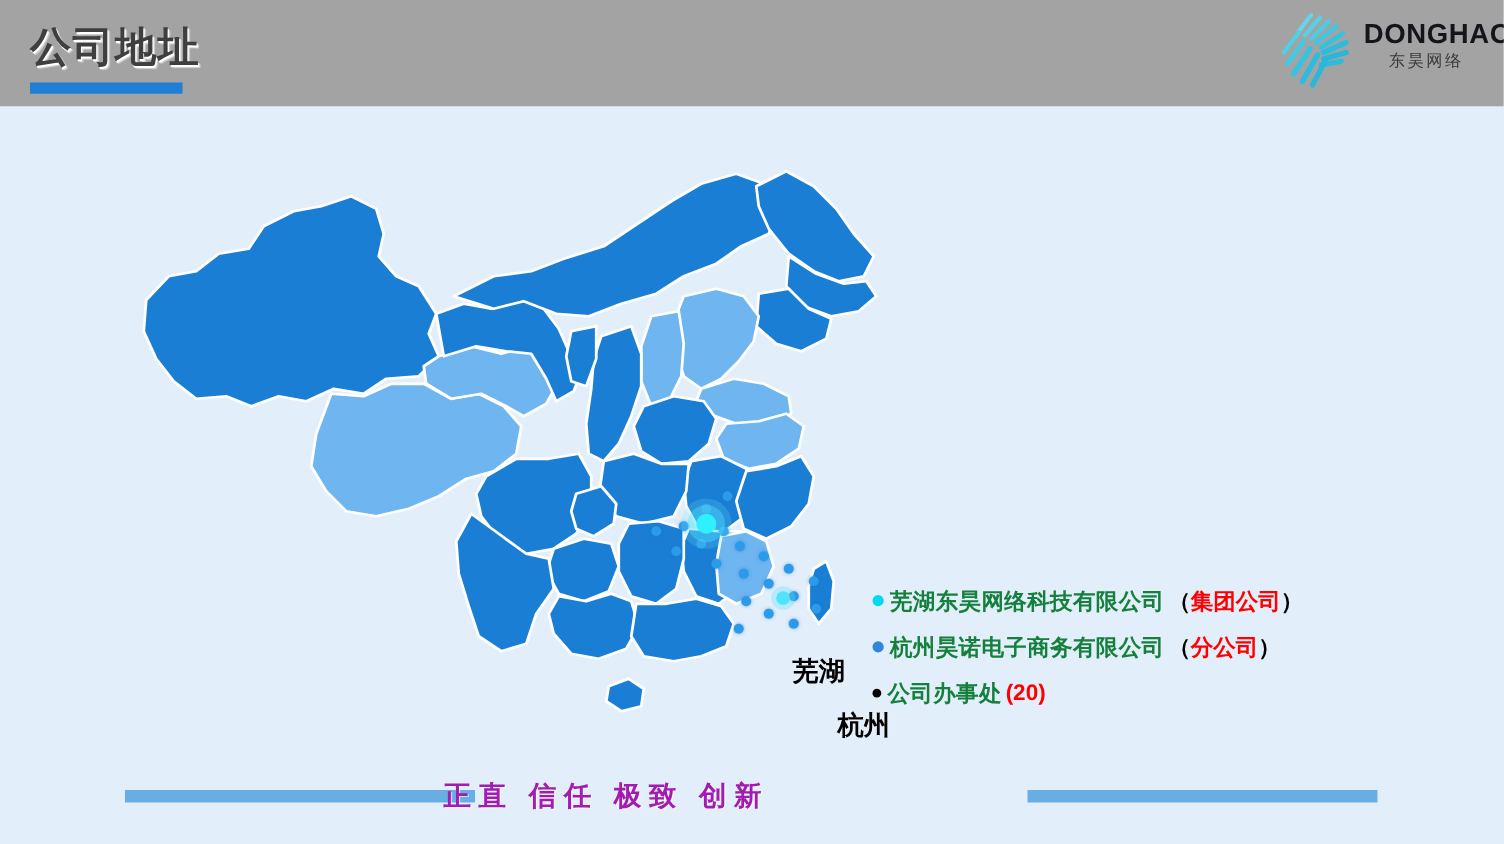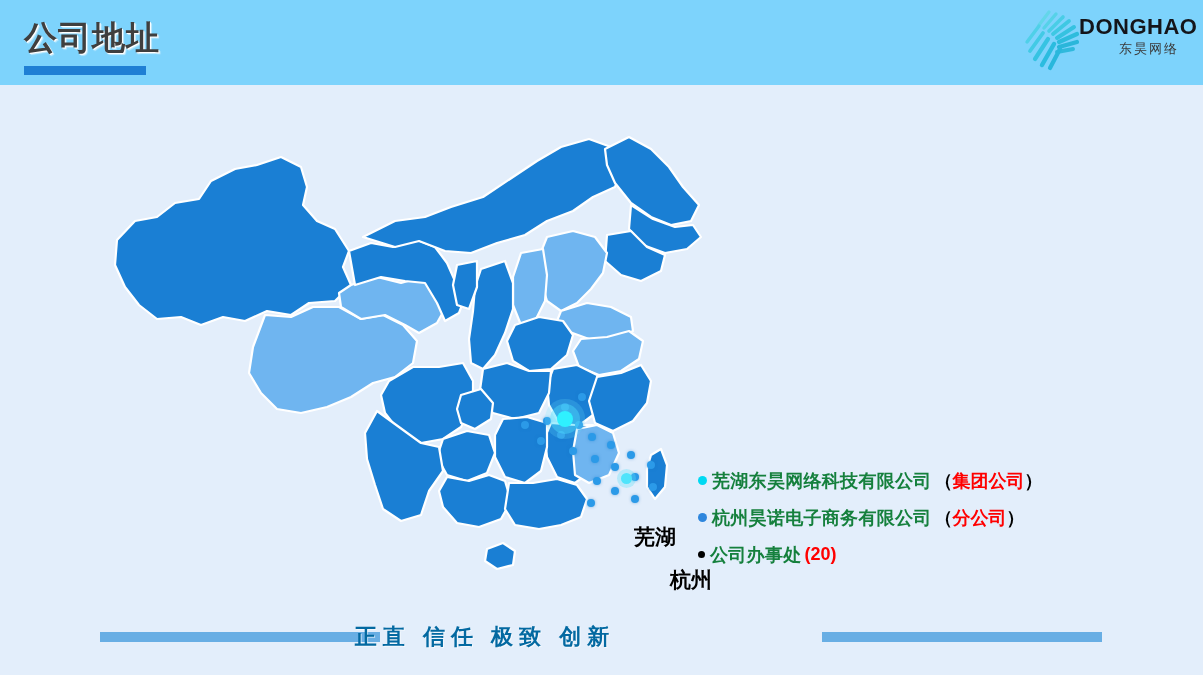--- a/index.html
+++ b/index.html
@@ -14,21 +14,21 @@
     overflow: hidden;
     position: relative;
   }
 
   
   .header {
     position: absolute;
     left: 0; top: 0;
     width: 1203px;
     height: 85px;
-    background: #7dd3fc;
+    background: #a3a3a3;
   }
   .page-title {
     position: absolute;
     left: 24px;
     top: 16px;
     font-size: 33px;
     font-weight: bold;
     color: #3f3f3f;
     letter-spacing: 1px;
     text-shadow: 1px 1px 0 #ffffff, 2px 2px 1px rgba(255,255,255,.55);
@@ -53,24 +53,24 @@
   }
   .logo-mark {
     position: absolute;
     left: 6px;
     top: 2px;
     width: 72px;
     height: 64px;
   }
   .logo-text {
     position: absolute;
-    left: 66px;
+    left: 78px;
     top: 10px;
     width: 100px;
-    text-align: right;
+    text-align: center;
   }
   .logo-en {
     font-size: 22px;
     font-weight: bold;
     color: #14151a;
     letter-spacing: 0.5px;
     line-height: 1;
   }
   .logo-cn {
     margin-top: 4px;
@@ -173,21 +173,21 @@
   .footer-bar-left  { left: 100px;  width: 280px; }
   .footer-bar-right { left: 822px;  width: 280px; }
   .footer-slogan {
     position: absolute;
     left: 0;
     top: 622px;
     width: 970px;
     text-align: center;
     font-size: 22px;
     font-weight: bold;
-    color: #0369a1;
+    color: #a21caf;
     letter-spacing: 6px;
     text-shadow: 1px 1px 0 rgba(255,255,255,.6);
   }
 </style>
 </head>
 <body>
 
 <div class="header">
   <div class="page-title">公司地址</div>
   <div class="title-underline"></div>

